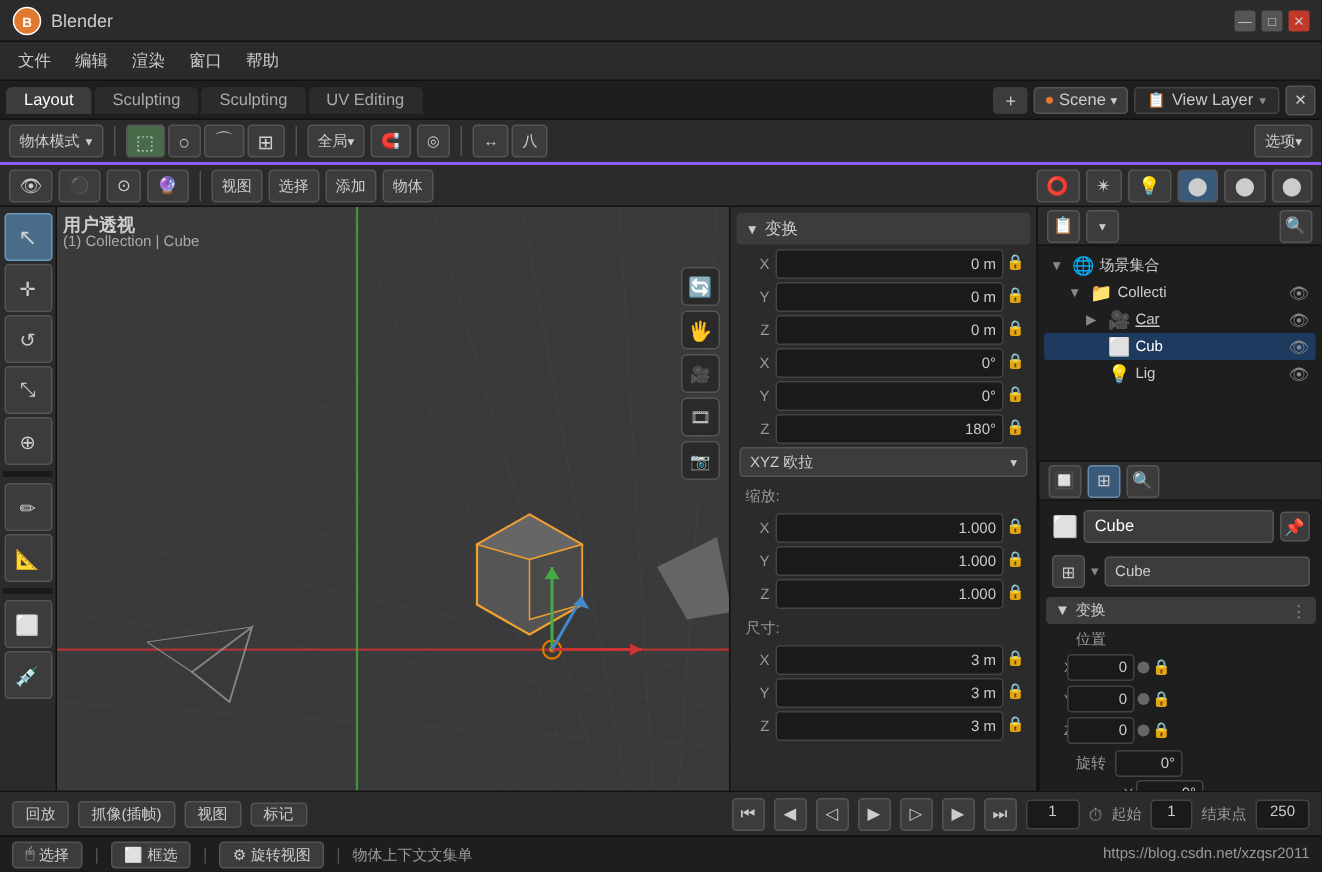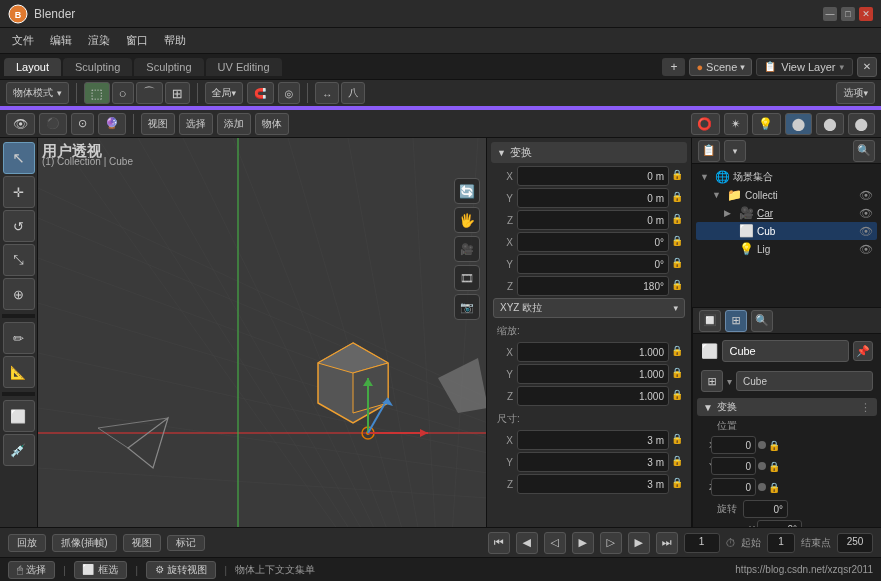--- a/index.html
+++ b/index.html
@@ -83,21 +83,21 @@
     }
 
     
     #main-toolbar {
       height: 30px;
       background: #2b2b2b;
       display: flex;
       align-items: center;
       padding: 0 6px;
       gap: 4px;
-      border-bottom: 4px solid #8b5cf6;
+      border-bottom: 2px solid #8b5cf6;
     }
     .toolbar-group {
       display: flex;
       align-items: center;
       gap: 2px;
     }
     .toolbar-btn {
       padding: 2px 6px;
       background: #3c3c3c;
       border: 1px solid #555;
@@ -625,21 +625,21 @@
         <text x="17" y="-5" fill="#cc3333" font-size="7">X</text>
         <line x1="-14" y1="-7" x2="14" y2="7" stroke="#44aa44" stroke-width="2"></line>
         <circle cx="14" cy="7" r="4" fill="#44aa44"></circle>
         <text x="17" y="9" fill="#44aa44" font-size="7">Y</text>
         <line x1="0" y1="14" x2="0" y2="-14" stroke="#4488cc" stroke-width="2"></line>
         <circle cx="0" cy="-14" r="4" fill="#4488cc"></circle>
         <text x="2" y="-17" fill="#4488cc" font-size="7">Z</text>
       </g>
     </svg>
 
-    <div style="position:absolute;top:4px;left:4px;color:#ccc;font-size:15px;font-weight:bold;">用户透视</div>
+    <div style="position:absolute;top:4px;left:4px;color:#ccc;font-size:12px;font-weight:bold;">用户透视</div>
     <div style="position:absolute;top:18px;left:4px;color:#aaa;font-size:10px;">(1) Collection | Cube</div>
 
     <div style="position:absolute;right:6px;top:40px;display:flex;flex-direction:column;gap:3px;">
       <div class="vp-nav-btn" style="width:26px;height:26px;background:rgba(40,40,40,0.85);border:1px solid #555;border-radius:4px;cursor:pointer;display:flex;align-items:center;justify-content:center;font-size:13px;color:#ccc;">🔄</div>
       <div class="vp-nav-btn" style="width:26px;height:26px;background:rgba(40,40,40,0.85);border:1px solid #555;border-radius:4px;cursor:pointer;display:flex;align-items:center;justify-content:center;font-size:13px;color:#ccc;">🖐</div>
       <div class="vp-nav-btn" style="width:26px;height:26px;background:rgba(40,40,40,0.85);border:1px solid #555;border-radius:4px;cursor:pointer;display:flex;align-items:center;justify-content:center;font-size:11px;color:#ccc;">🎥</div>
       <div class="vp-nav-btn" style="width:26px;height:26px;background:rgba(40,40,40,0.85);border:1px solid #555;border-radius:4px;cursor:pointer;display:flex;align-items:center;justify-content:center;font-size:11px;color:#ccc;">🎞</div>
       <div class="vp-nav-btn" style="width:26px;height:26px;background:rgba(40,40,40,0.85);border:1px solid #555;border-radius:4px;cursor:pointer;display:flex;align-items:center;justify-content:center;font-size:11px;color:#ccc;">📷</div>
     </div>
   </div>

